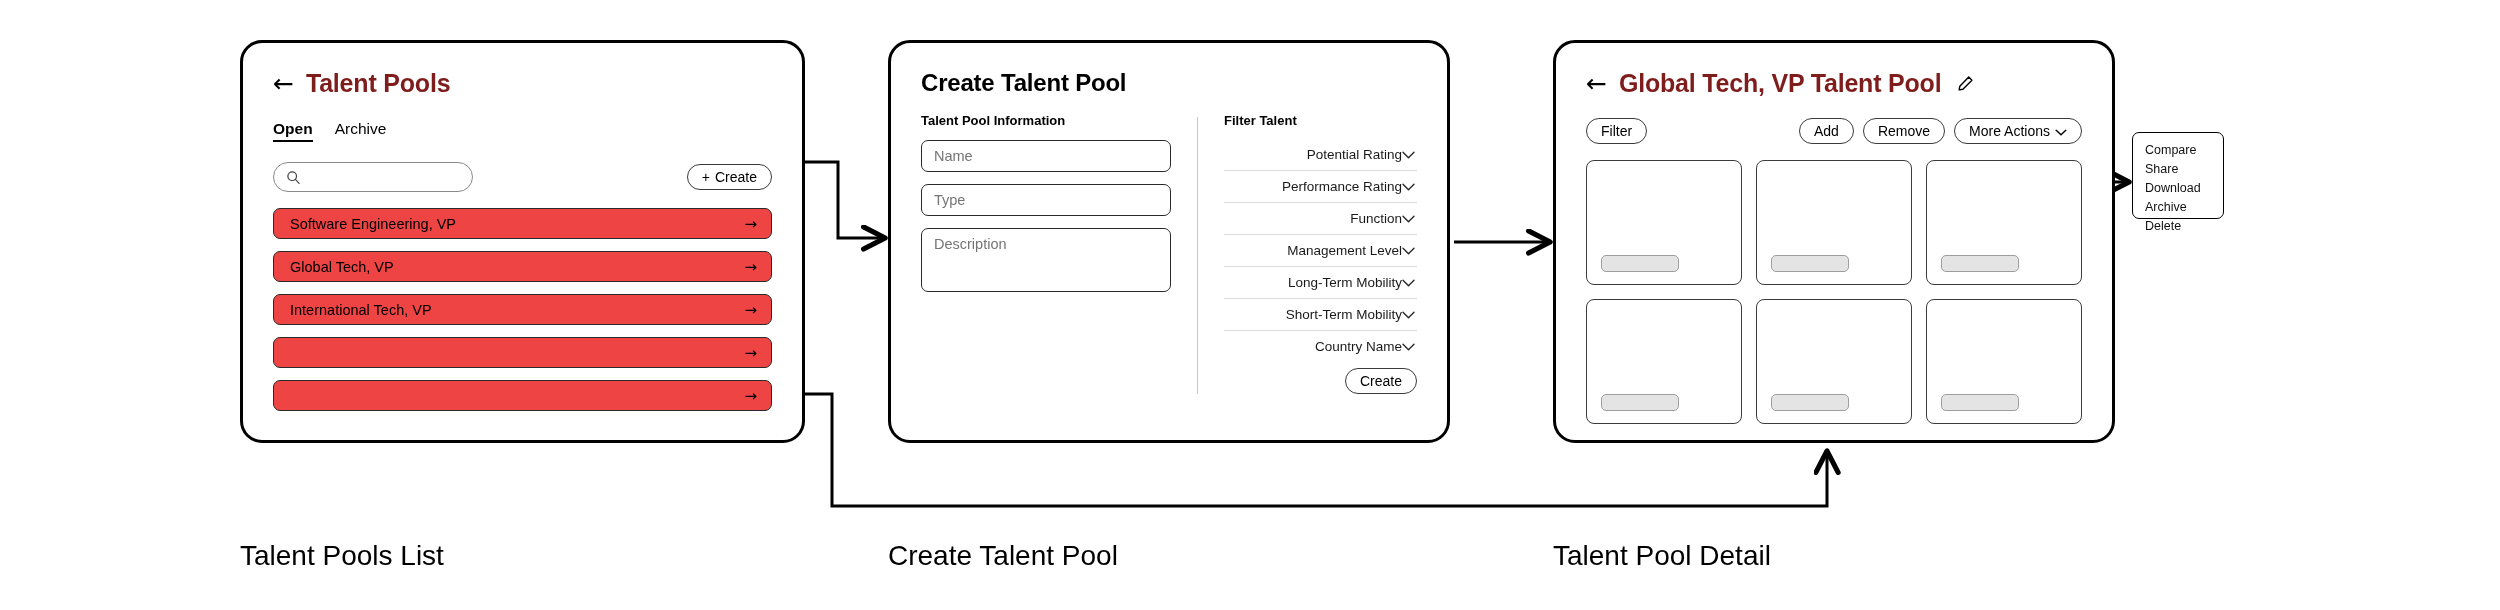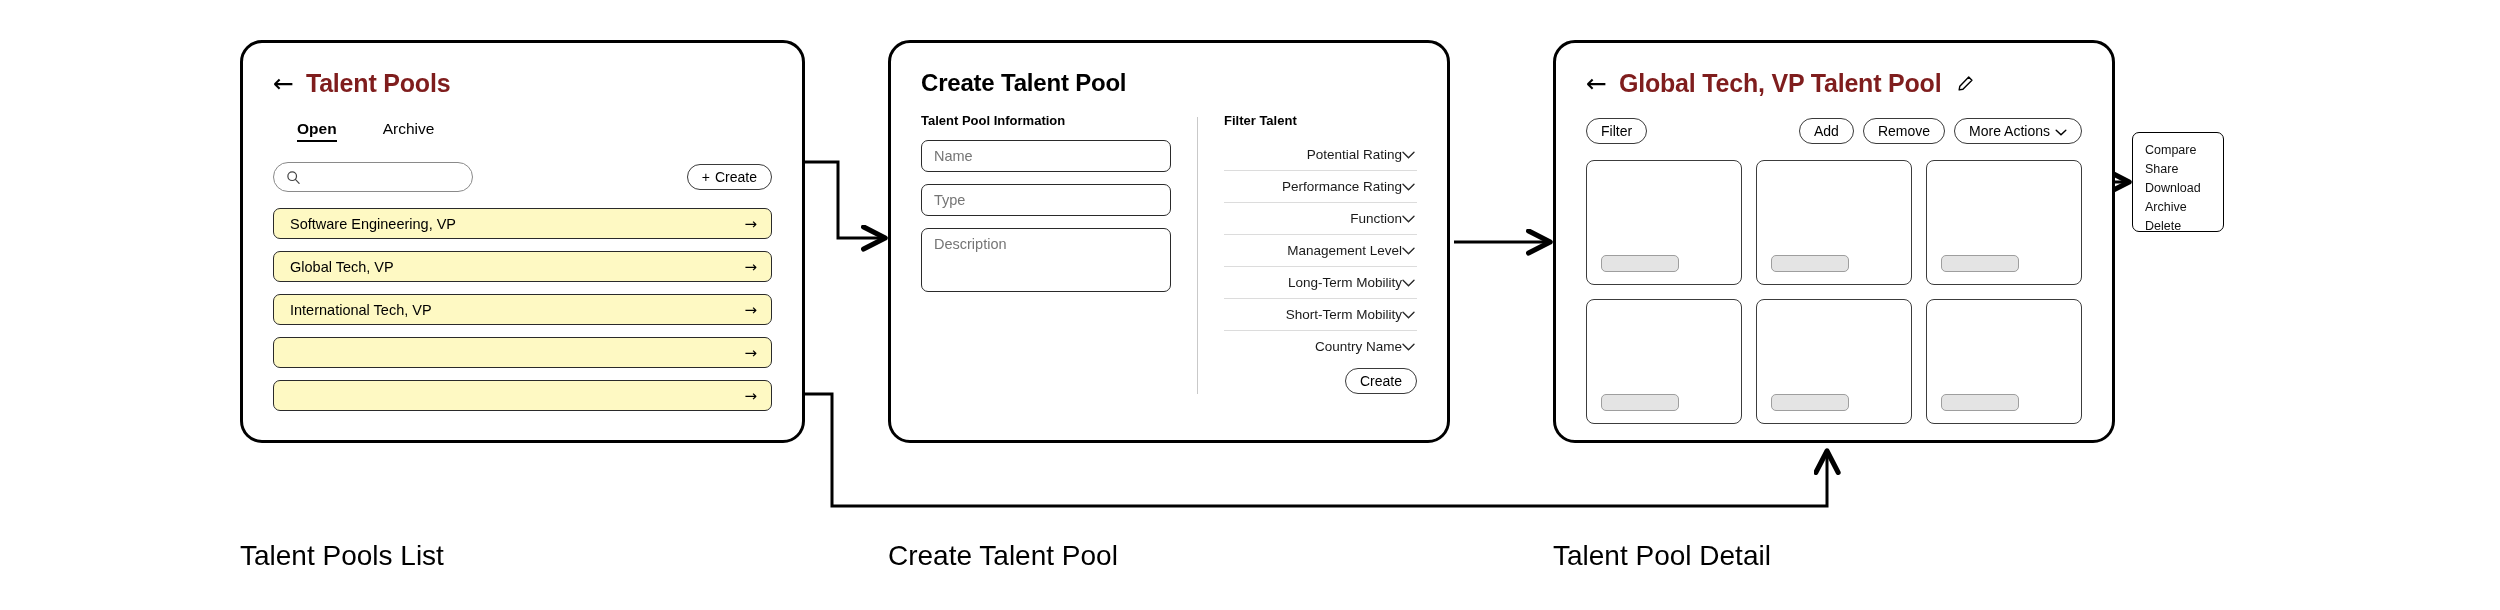--- a/index.html
+++ b/index.html
@@ -40,21 +40,21 @@
     font-family: "DejaVu Sans", sans-serif;
   }
   .panel-title {
     font-size: 25px; font-weight: bold; color: #7f1d1d; letter-spacing: -0.2px;
     white-space: nowrap;
   }
   .pencil-icon { display: inline-flex; align-items: center; margin-left: 4px; }
 
   
   .tabs { display: flex; gap: 22px; margin-top: 22px; }
-  .tab { font-size: 15.5px; color: #000; padding-bottom: 2px; margin-left: 24px; }
+  .tab { font-size: 15.5px; color: #000; padding-bottom: 2px; }
   .tab.active { font-weight: bold; border-bottom: 2px solid #000; }
 
   
   .search-row {
     display: flex; align-items: center; justify-content: space-between;
     margin-top: 20px;
   }
   .search-field {
     width: 200px; height: 30px;
     border: 1.6px solid #8a8a8a; border-radius: 16px;
@@ -68,21 +68,21 @@
     padding: 5px 14px; white-space: nowrap;
     display: inline-flex; align-items: center; gap: 5px;
     line-height: 1;
   }
 
   
   .list-rows { margin-top: 16px; display: flex; flex-direction: column; gap: 12px; }
   .list-row {
     height: 31px; border: 1.6px solid #2a2a2a; border-radius: 7px;
     display: flex; align-items: center; justify-content: space-between;
-    padding: 0 14px 0 16px; background: #fef9c3;
+    padding: 0 14px 0 16px; background: #ef4444;
   }
   .list-row-label { font-size: 14.5px; color: #000; }
   .row-arrow { font-size: 15px; color: #000; font-family: "DejaVu Sans", sans-serif; }
 
   
   .create-title { font-size: 24px; font-weight: bold; letter-spacing: -0.2px; }
   .create-body { display: flex; margin-top: 16px; }
   .col-left  { width: 250px; }
   .col-div   { width: 1px; background: #c9c9c9; margin: 4px 26px 0 26px; align-self: stretch; }
   .col-right { flex: 1; position: relative; }
@@ -123,21 +123,21 @@
   }
   .card-placeholder {
     position: absolute; left: 14px; bottom: 12px;
     width: 78px; height: 17px;
     background: #e4e4e4; border: 1px solid #9e9e9e; border-radius: 5px;
   }
 
   
   #more-menu {
     position: absolute; left: 2132px; top: 132px;
-    width: 92px; height: 100px;
+    width: 92px; height: 87px;
     border: 1.8px solid #000; border-radius: 7px;
     background: #fff; padding: 8px 0 0 12px;
   }
   .menu-item { font-size: 12.5px; color: #111; line-height: 1.52; }
 
   
   .caption {
     position: absolute; top: 540px;
     font-size: 28px; color: #000; white-space: nowrap;
   }

